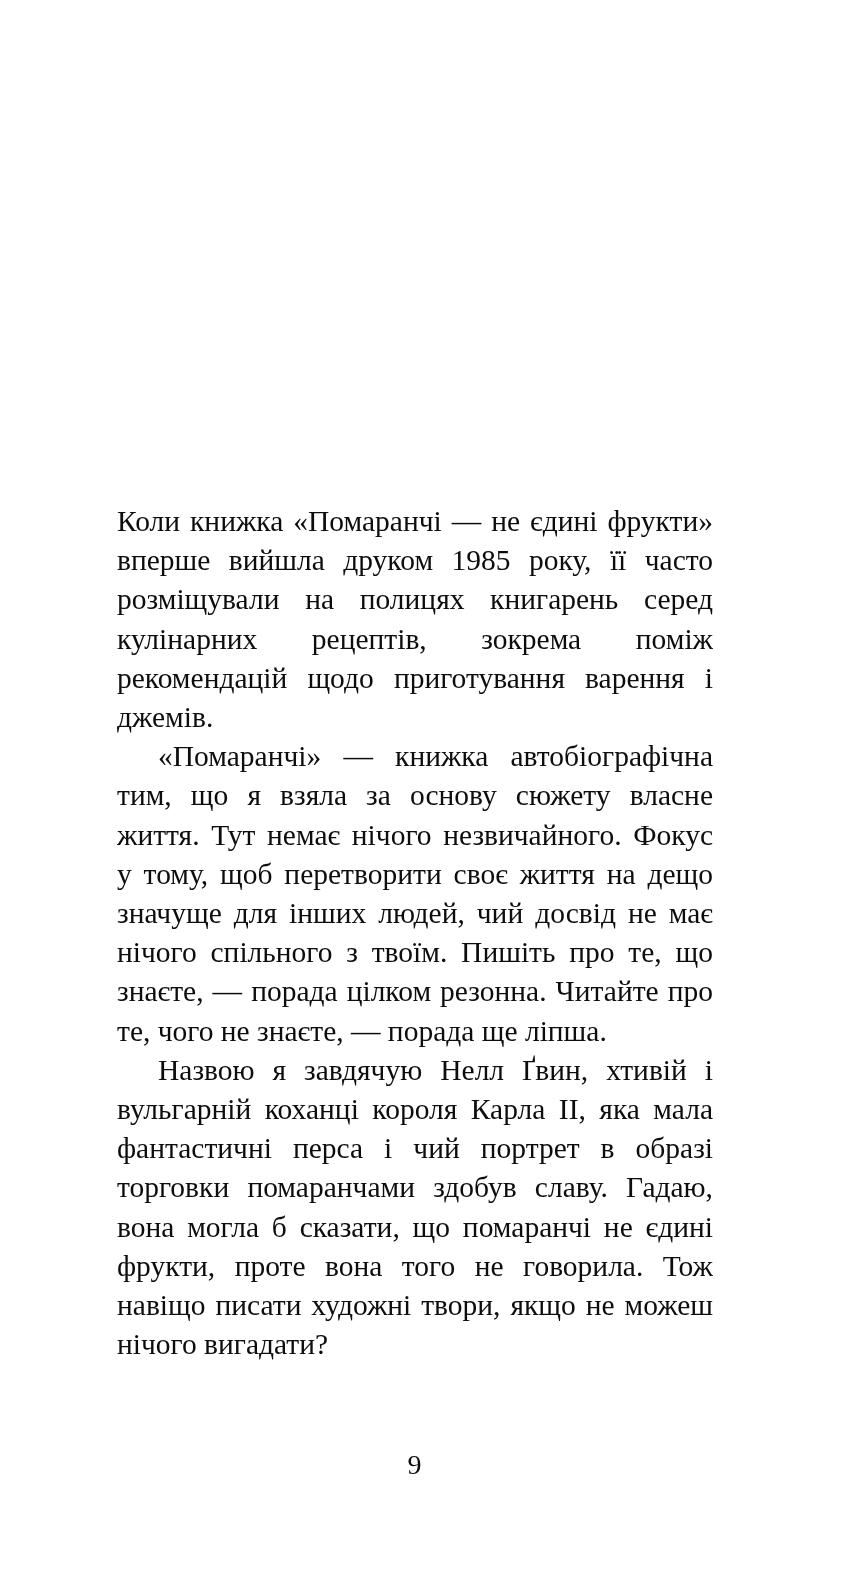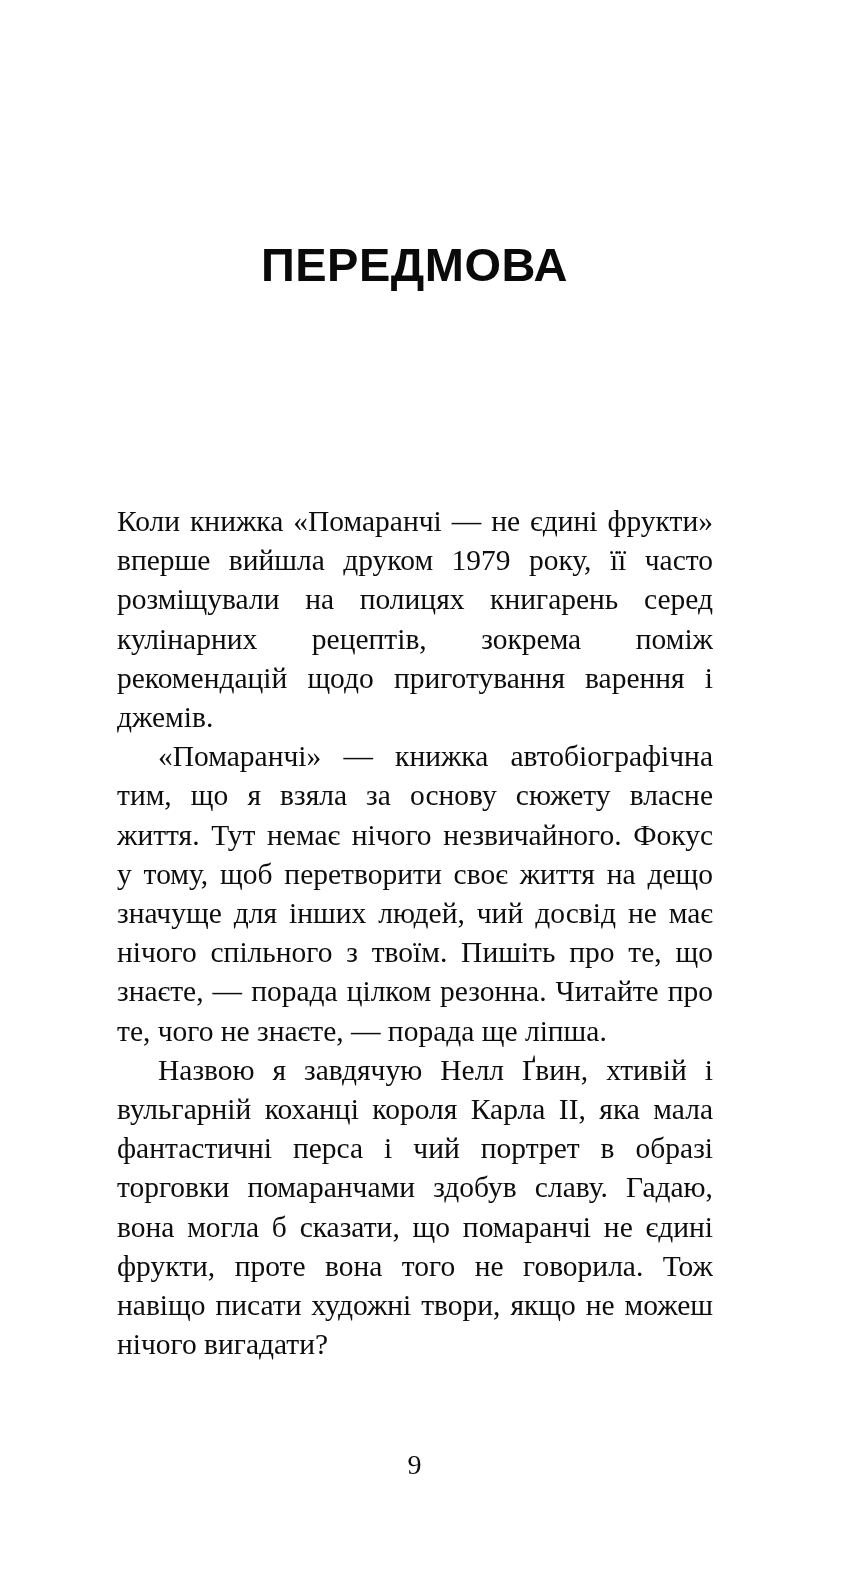--- a/index.html
+++ b/index.html
@@ -69,23 +69,22 @@
     font-size: 28px;
     line-height: 34px;
     color: #0d0d0d;
   }
 </style>
 </head>
 <body>
 
 <div class="page">
 
-  <h1 class="chapter-title">ПЕРЕДМОВА</h1>
 
   <div class="text-block">
-    <p>Коли книжка «Помаранчі — не єдині фрук­ти» вперше вийшла друком 1979 року, її часто розміщували на полицях книгарень серед кулінарних рецептів, зокрема поміж рекомендацій щодо приготування варення і джемів.</p>
+    <p>Коли книжка «Помаранчі — не єдині фрук­ти» вперше вийшла друком 1985 року, її часто розміщували на полицях книгарень серед кулінарних рецептів, зокрема поміж рекомендацій щодо приготування варення і джемів.</p>
     <p class="indented">«Помаранчі» — книжка автобіографічна тим, що я взяла за основу сюжету власне життя. Тут немає нічого незвичайного. Фокус у тому, щоб перетворити своє життя на дещо значуще для інших людей, чий досвід не має нічого спільного з твоїм. Пишіть про те, що знаєте, — порада цілком резонна. Читайте про те, чого не знаєте, — порада ще ліпша.</p>
     <p class="indented">Назвою я завдячую Нелл Ґвин, хтивій і вульгарній коханці короля Карла II, яка мала фантастичні перса і чий портрет в об­разі торговки помаранчами здобув славу. Га­даю, вона могла б сказати, що помаранчі не єдині фрукти, проте вона того не говорила. Тож навіщо писати художні твори, якщо не можеш нічого вигадати?</p>
   </div>
 
   <div class="folio">9</div>
 
 </div>
 
 </body></html>

